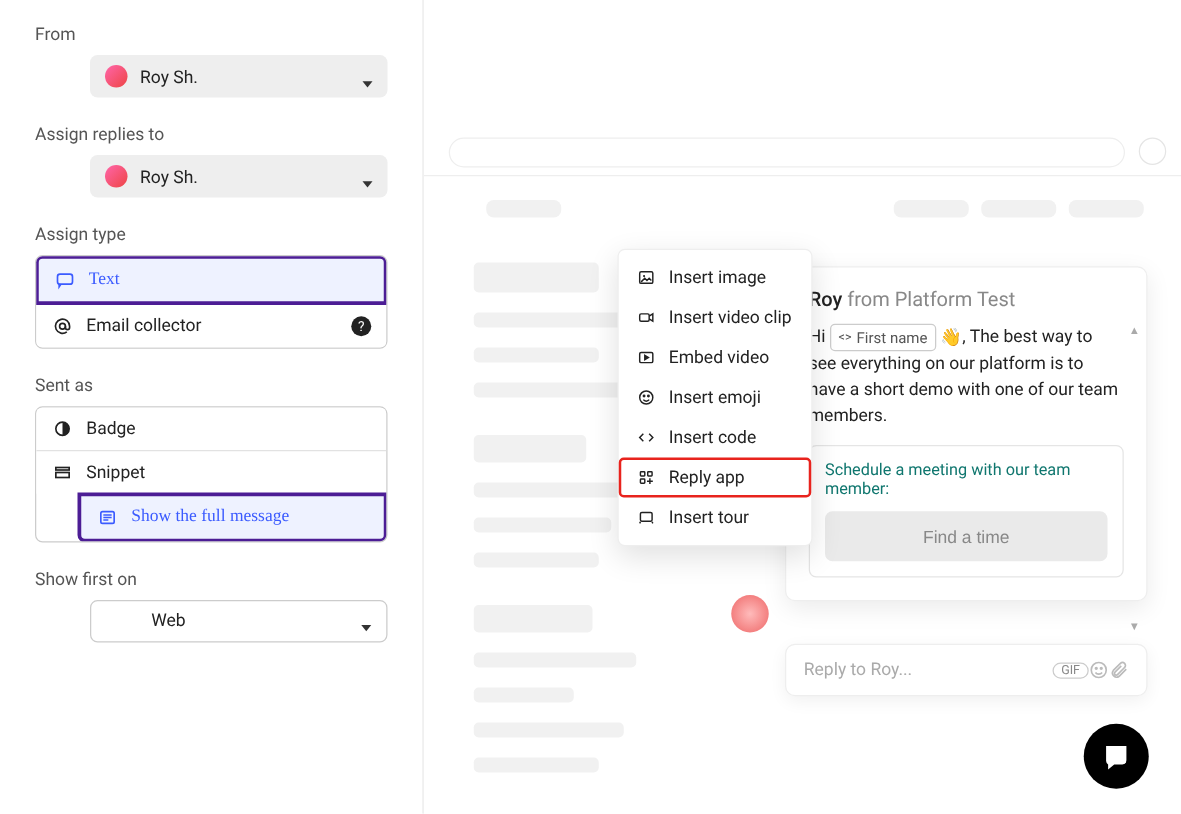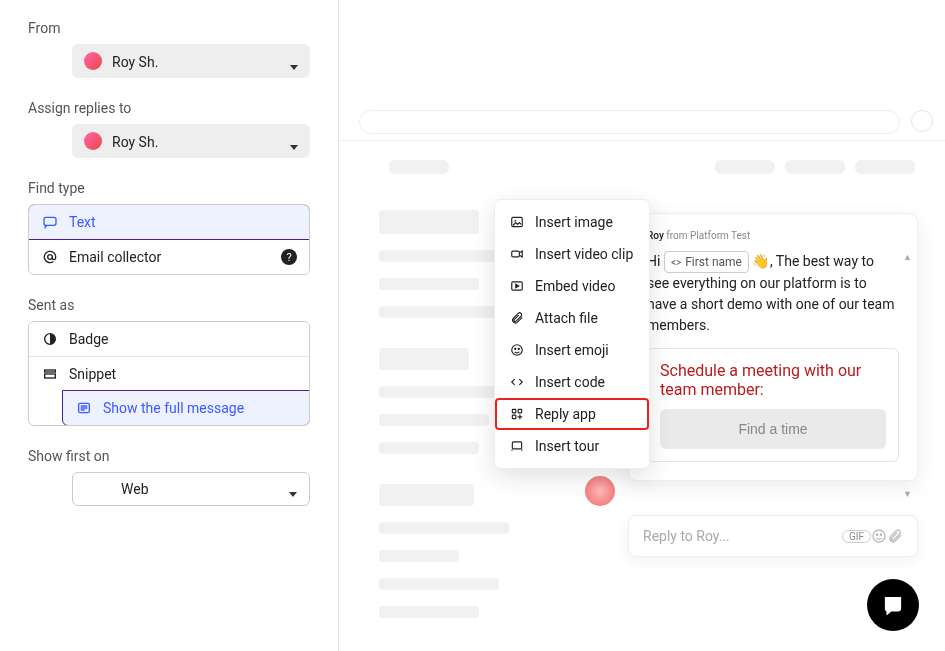--- a/index.html
+++ b/index.html
@@ -66,24 +66,25 @@
     background: #fff;
     border-top: 1px solid #e2e2e2;
     cursor: pointer;
     position: relative;
     color: #222;
   }
   .option-row:first-child { border-top: none; }
   .option-row.selected {
     background: #eef2ff;
     color: #3b5bff;
-    border: 1px solid #4c1d95;
+    border: 3px solid #4c1d95;
     margin: -1px;
     border-radius: 6px 6px 0 0;
     z-index: 2;
+    font-family: Liberation Serif, serif;
   }
   .option-row.selected:last-child { border-radius: 0 0 6px 6px; margin-left: 33px; }
   .option-row .icon {
     width: 18px; height: 18px;
     margin-right: 10px;
     display: inline-flex; align-items: center; justify-content: center;
     color: inherit;
   }
   .option-row .help {
     position: absolute; right: 12px; top: 50%; transform: translateY(-50%);
@@ -165,42 +166,42 @@
     left: 628px;
     top: 213px;
     width: 290px;
     background: #fff;
     border: 1px solid #eee;
     border-radius: 8px;
     box-shadow: 0 6px 20px rgba(0,0,0,0.08);
     padding: 16px 18px 18px 18px;
     z-index: 5;
   }
-  .msg-author { font-size: 10px; color: #888; margin-bottom: 10px; }
+  .msg-author { font-size: 16px; color: #888; margin-bottom: 10px; }
   .msg-author .name { color: #222; font-weight: 500; }
   .msg-body { font-size: 14px; color: #222; line-height: 1.5; position: relative; }
   .token {
     display: inline-flex; align-items: center;
     border: 1px solid #ccc; border-radius: 4px;
     padding: 1px 6px;
     font-size: 12px;
     color: #555;
     background: #fff;
     vertical-align: middle;
   }
   .token .tk-icon { margin-right: 4px; font-size: 10px; }
   .wave { display: inline-block; }
   .scheduler {
     margin-top: 12px;
     border: 1px solid #e5e5e5;
     border-radius: 6px;
     padding: 12px;
   }
   .scheduler .sch-label {
-    font-size: 16px; color: #b91c1c; margin-bottom: 10px;
+    font-size: 13px; color: #0f766e; margin-bottom: 10px;
   }
   .find-time {
     background: #eaeaea;
     color: #888;
     border: none;
     border-radius: 6px;
     padding: 12px 0;
     width: 100%;
     font-size: 14px;
     text-align: center;
@@ -271,21 +272,21 @@
       <span class="arrow"></span>
     </div>
 
     <p class="field-label">Assign replies to</p>
     <div class="dropdown">
       <span class="avatar"></span>
       <span class="label">Roy Sh.</span>
       <span class="arrow"></span>
     </div>
 
-    <p class="field-label">Find type</p>
+    <p class="field-label">Assign type</p>
     <div class="option-group">
       <div class="option-row selected">
         <span class="icon">
           <svg viewBox="0 0 24 24" width="16" height="16" fill="none" stroke="currentColor" stroke-width="2">
               <rect x="3" y="5" width="18" height="12" rx="3"></rect>
               <path d="M7 17l-2 3v-3"></path>
             </svg>
         </span>
         <span>Text</span>
       </div>
@@ -394,28 +395,20 @@
         <svg viewBox="0 0 24 24" width="14" height="14" fill="none" stroke="currentColor" stroke-width="2">
           <rect x="3" y="5" width="18" height="14" rx="2"></rect>
           <path d="M10 9l5 3-5 3z" fill="currentColor"></path>
         </svg>
       </span>
     <span>Embed video</span>
   </div>
   <div class="insert-item">
     <span class="insert-icon">
         <svg viewBox="0 0 24 24" width="14" height="14" fill="none" stroke="currentColor" stroke-width="2">
-          <path d="M21 11l-8.5 8.5a5 5 0 0 1-7-7L14 4a3.5 3.5 0 0 1 5 5l-8.5 8.5a2 2 0 0 1-3-3L15 7"></path>
-        </svg>
-      </span>
-    <span>Attach file</span>
-  </div>
-  <div class="insert-item">
-    <span class="insert-icon">
-        <svg viewBox="0 0 24 24" width="14" height="14" fill="none" stroke="currentColor" stroke-width="2">
           <circle cx="12" cy="12" r="9"></circle>
           <circle cx="9" cy="10" r="1" fill="currentColor"></circle>
           <circle cx="15" cy="10" r="1" fill="currentColor"></circle>
           <path d="M8 15c1 1.5 2.5 2 4 2s3-.5 4-2"></path>
         </svg>
       </span>
     <span>Insert emoji</span>
   </div>
   <div class="insert-item">
     <span class="insert-icon">

